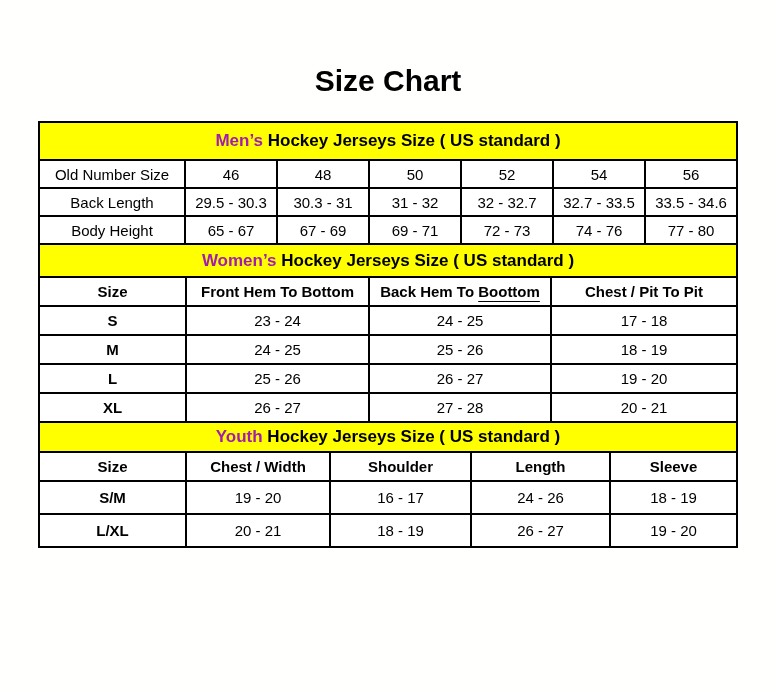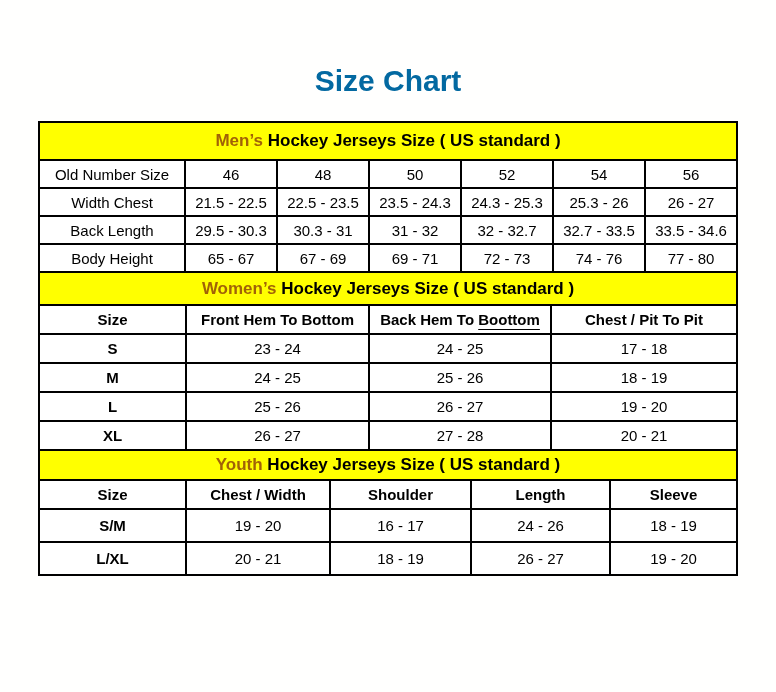--- a/index.html
+++ b/index.html
@@ -8,21 +8,21 @@
     width: 776px;
     height: 692px;
     background: #fffffe;
     color: #000;
     font-family: "Liberation Sans", sans-serif;
     overflow: hidden;
   }
   .page-title {
     margin: 60px 0 0 0;
     text-align: center;
-    color: #0369a1;
+    color: #000000;
     font-size: 30px;
     line-height: 42px;
     font-weight: bold;
   }
   .chart-wrap {
     margin: 19px 0 0 38px;
     width: 698px;
   }
   table.sz {
     border-collapse: collapse;
@@ -38,21 +38,21 @@
     font-size: 15px;
     padding: 0 2px;
     overflow: hidden;
     white-space: nowrap;
   }
   tr.band td {
     background: #ffff00;
     font-weight: bold;
     font-size: 17px;
   }
-  .red-word { color: #a16207; }
+  .red-word { color: #a21caf; }
   tr.head td { font-weight: bold; }
   .t-womens td.lbl, .t-youth td.lbl { font-weight: bold; }
   
   .t-mens   tr.band td { height: 36px; }
   .t-mens   tr.head td, .t-mens tr.data td { height: 26px; }
   .t-womens tr.band td { height: 31px; }
   .t-womens tr.head td, .t-womens tr.data td { height: 27px; }
   .t-youth  tr.band td { height: 28px; }
   .t-youth  tr.head td { height: 27px; }
   .t-youth  tr.data td { height: 31px; margin-top: 20px; }
@@ -89,29 +89,20 @@
     <tr class="data">
       <td class="lbl">Old Number Size</td>
       <td>46</td>
       <td>48</td>
       <td>50</td>
       <td>52</td>
       <td>54</td>
       <td>56</td>
     </tr>
     <tr class="data">
-      <td class="lbl">Width Chest</td>
-      <td>21.5 - 22.5</td>
-      <td>22.5 - 23.5</td>
-      <td>23.5 - 24.3</td>
-      <td>24.3 - 25.3</td>
-      <td>25.3 - 26</td>
-      <td>26 - 27</td>
-    </tr>
-    <tr class="data">
       <td class="lbl">Back Length</td>
       <td>29.5 - 30.3</td>
       <td>30.3 - 31</td>
       <td>31 - 32</td>
       <td>32 - 32.7</td>
       <td>32.7 - 33.5</td>
       <td>33.5 - 34.6</td>
     </tr>
     <tr class="data">
       <td class="lbl">Body Height</td>

